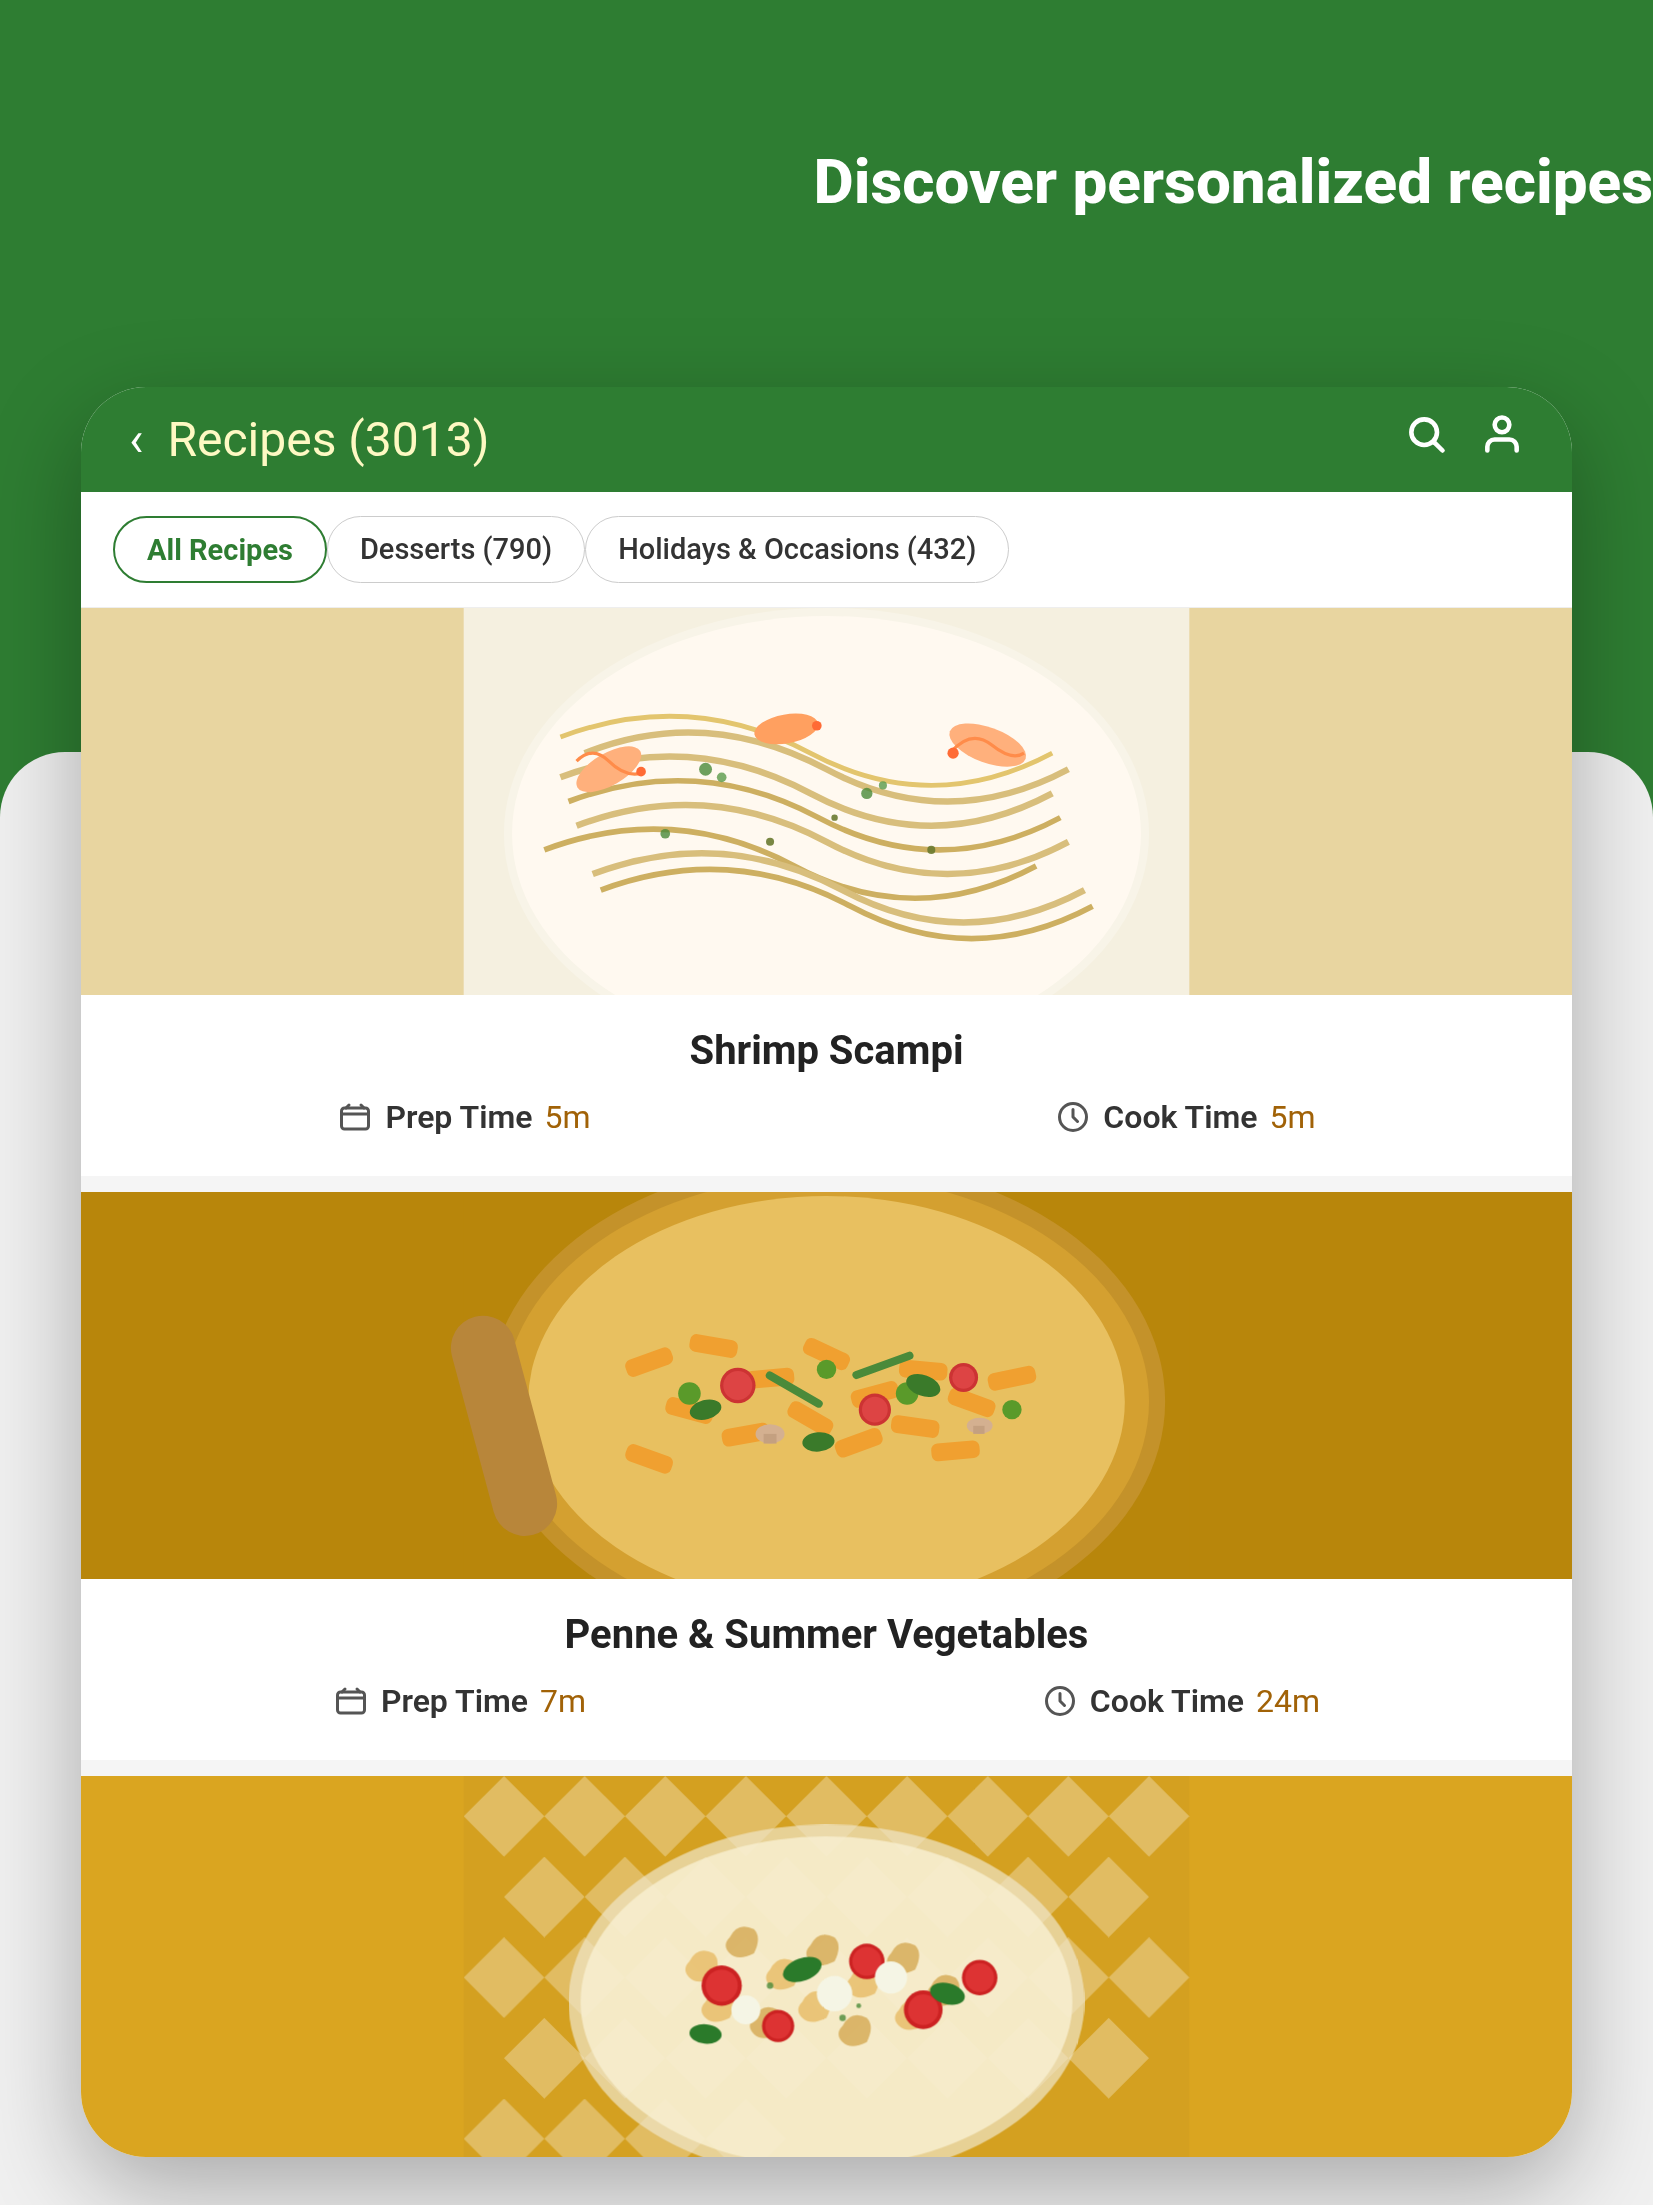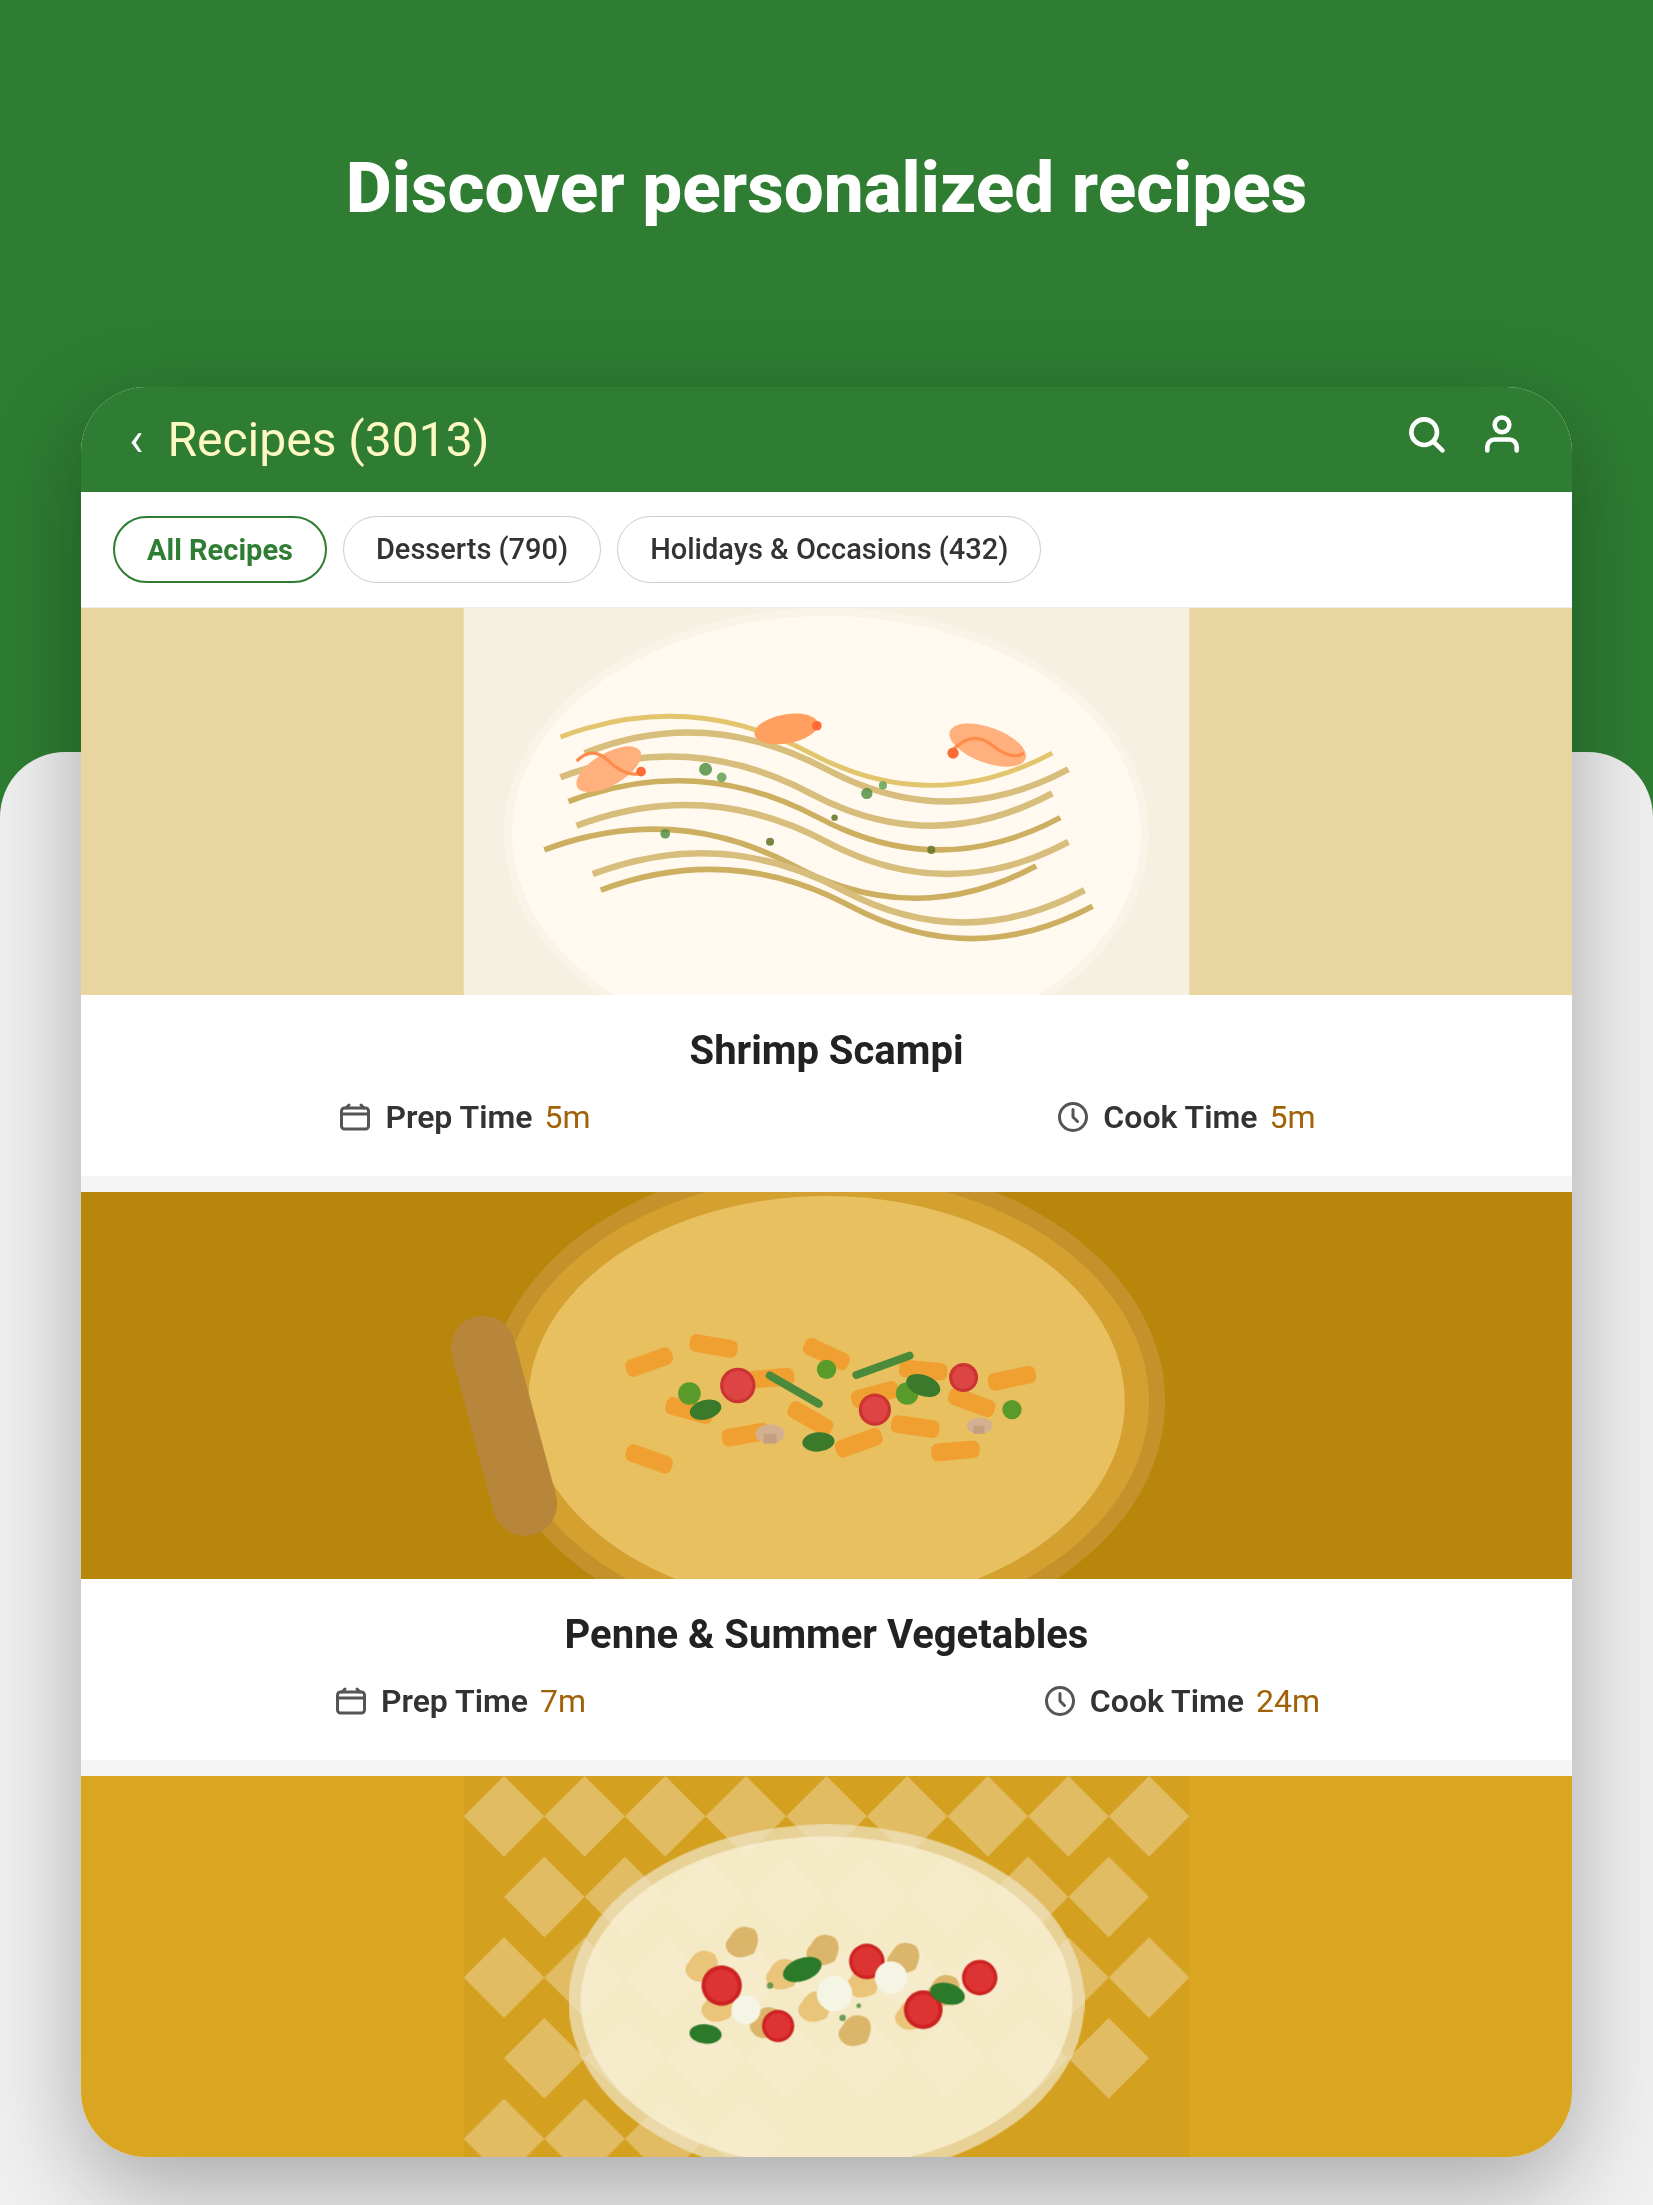--- a/index.html
+++ b/index.html
@@ -24,23 +24,23 @@
       bottom: 0; left: 0; right: 0;
       height: 1453px;
       background: #f0f0f0;
       border-radius: 65px 65px 0 0;
     }
 
     .hero-title {
       position: absolute;
       top: 145px;
       left: 0; right: 0;
-      text-align: center;
+      text-align: right;
       color: white;
-      font-size: 71px;
+      font-size: 62px;
       font-weight: 800;
       line-height: 1.2;
     }
 
     .phone-frame {
       position: absolute;
       top: 387px;
       left: 81px;
       right: 81px;
       bottom: 48px;
@@ -81,21 +81,20 @@
 
     .header-icon {
       color: white;
       font-size: 48px;
       cursor: pointer;
     }
 
     
     .category-bar {
       display: flex;
-      gap: 16px;
       padding: 24px 32px;
       overflow: hidden;
       background: white;
       border-bottom: 0.8px solid #eee;
     }
 
     .category-tab {
       padding: 14.5px 32px;
       border-radius: 40px;
       border: 1.6px solid #ccc;

